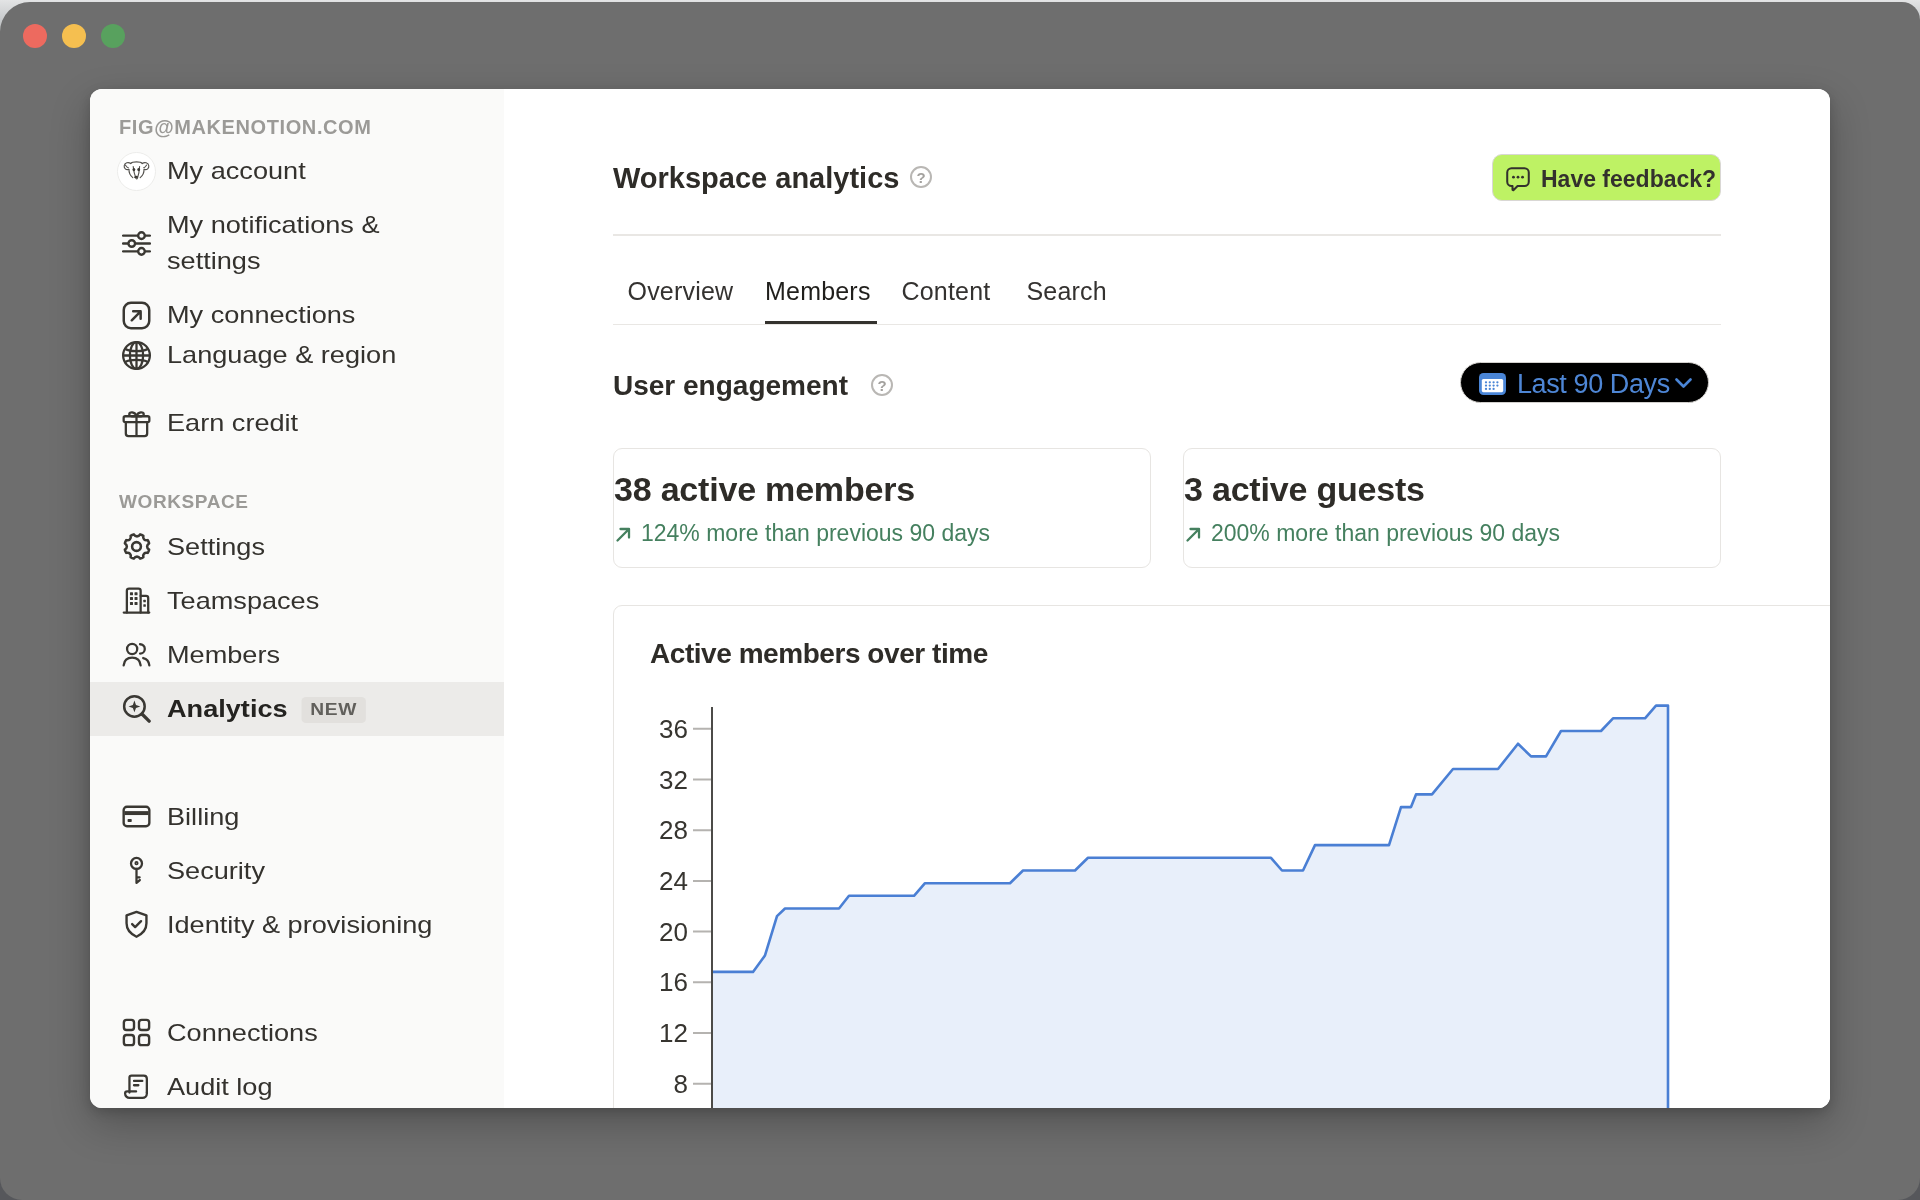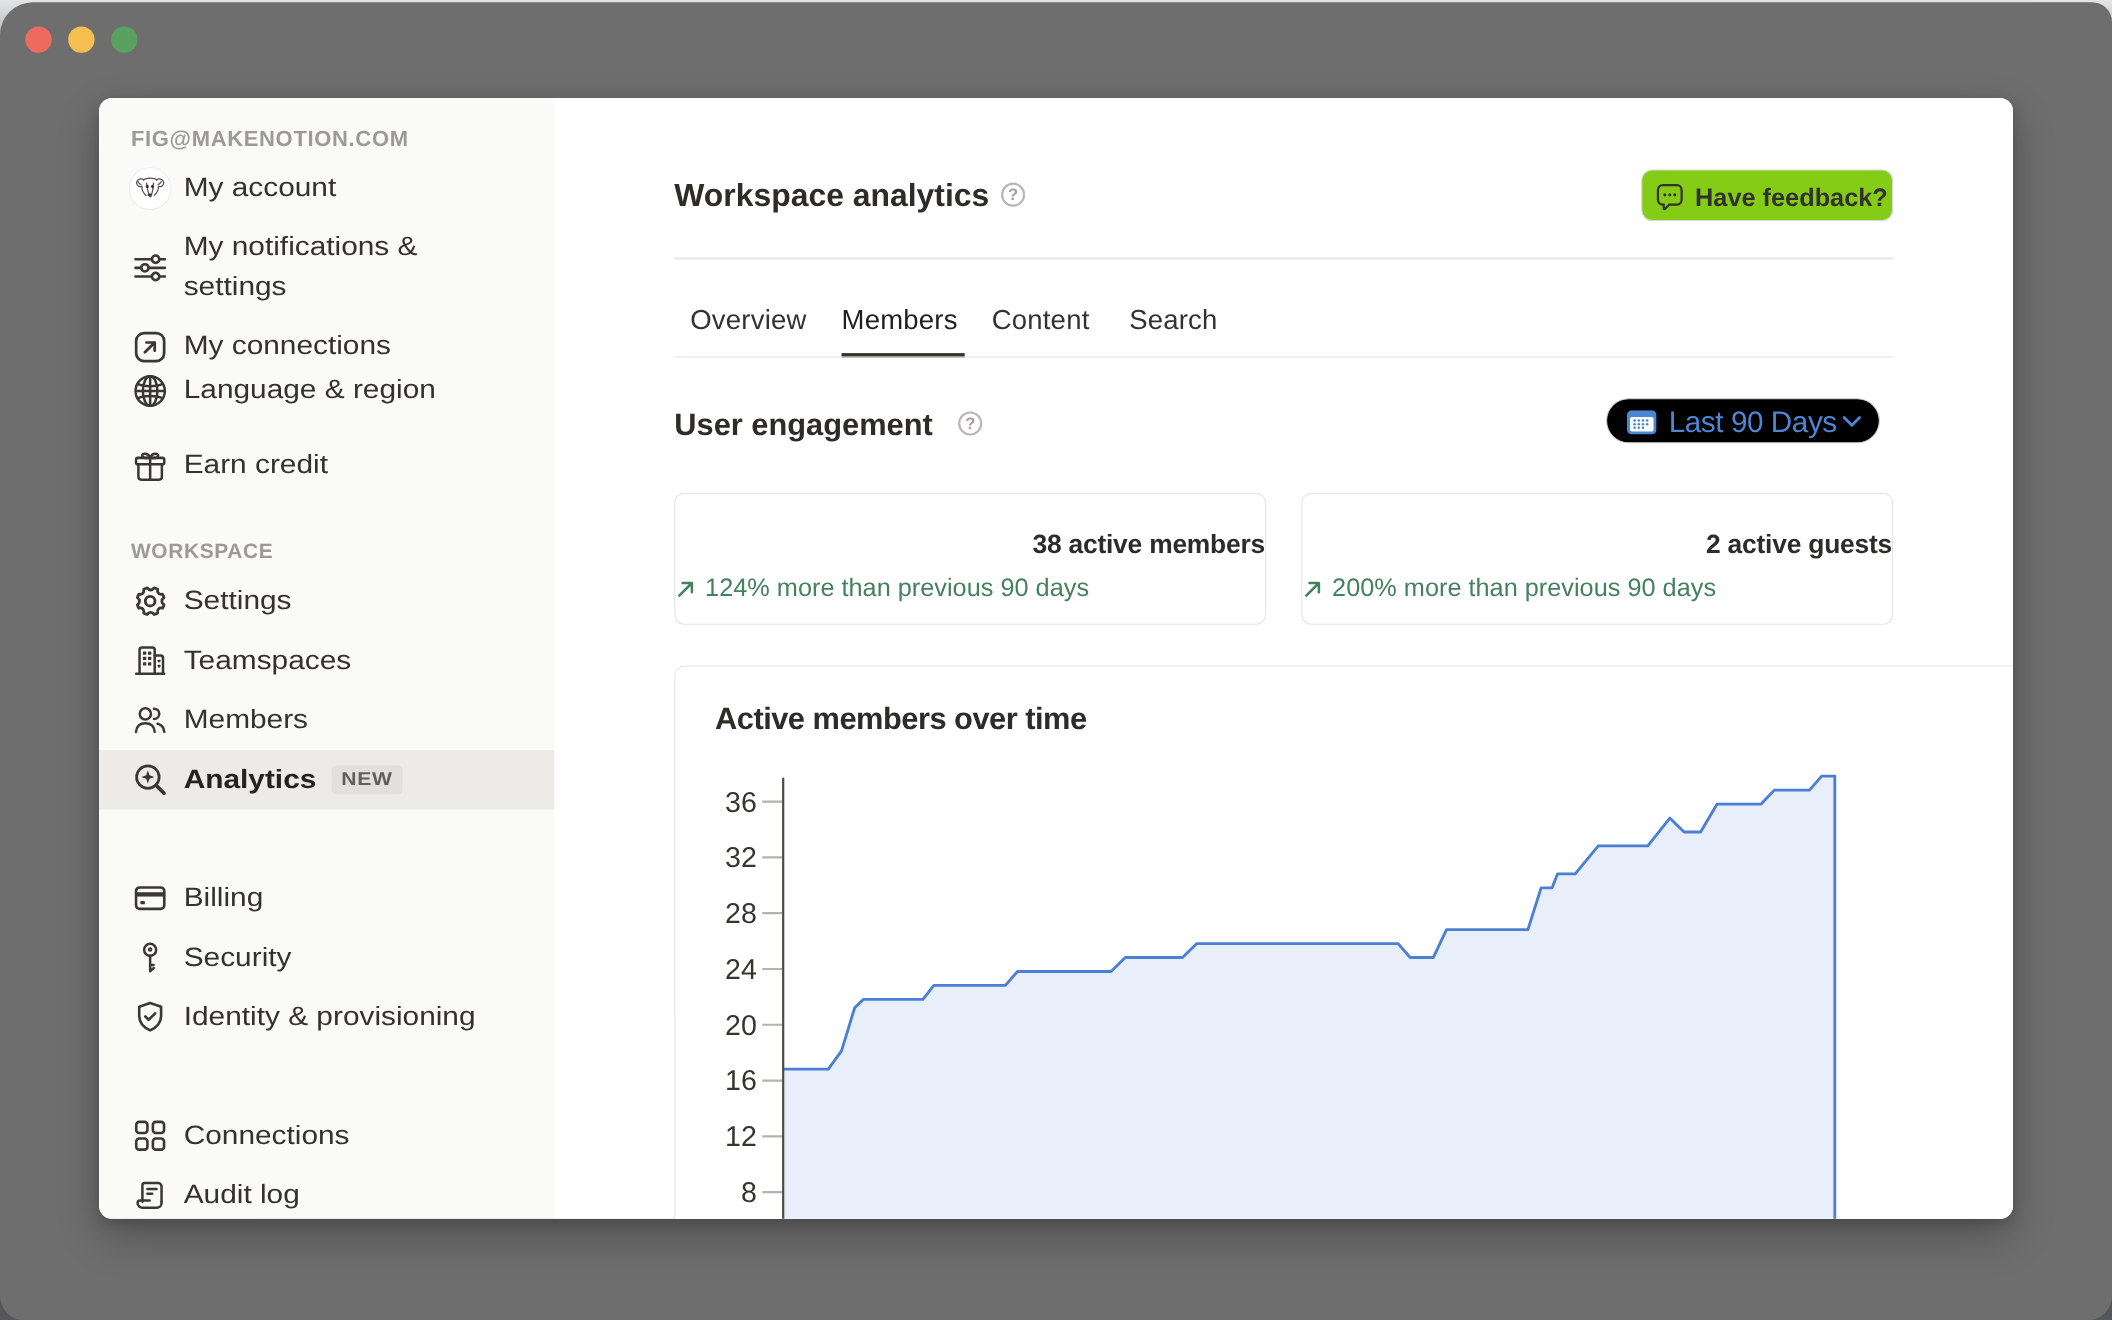--- a/index.html
+++ b/index.html
@@ -24,32 +24,32 @@
   .row.sel { background:#ecebe9; }
   .row.sel .tx { font-weight:700; color:#242320; }
   .badge { display:inline-block; background:#e2e0dd; color:#615f5b; font-size:17px; font-weight:700; letter-spacing:0.6px; border-radius:4px; padding:3px 8px 3px 8px; margin-left:12px; vertical-align:2px; }
   .seclabel { position:absolute; left:29px; font-size:19px; font-weight:700; color:#9b9a97; letter-spacing:0.6px; }
 
   
   .main { position:absolute; left:414px; top:0; right:0; bottom:0; background:#fff; }
   .content { position:absolute; left:109px; top:0; width:1108px; height:100%; }
   h1.pagetitle { position:absolute; left:0; top:73px; font-size:29px; font-weight:700; color:#2e2c28; letter-spacing:0px; }
   .help { position:absolute; width:22px; height:22px; border:2px solid #b9b7b4; border-radius:50%; color:#a3a19e; font-size:15px; font-weight:700; text-align:center; line-height:19px; }
-  .fbbtn { position:absolute; right:0; top:65px; width:229px; height:47px; border:1.5px solid #d9d7d4; border-radius:10px; background:#84cc16; }
+  .fbbtn { position:absolute; right:0; top:65px; width:229px; height:47px; border:1.5px solid #d9d7d4; border-radius:10px; background:#bef264; }
   .fbbtn span { position:absolute; left:48px; top:11px; font-size:23px; font-weight:700; color:#33312d; }
   .divider { position:absolute; left:0; width:1108px; height:1.5px; background:#e9e7e4; }
   .tab { position:absolute; top:188px; font-size:25px; letter-spacing:0.2px; color:#343230; }
   .tab.active { color:#201f1c; }
   .underline { position:absolute; left:152px; top:232px; width:112px; height:3.5px; background:#34322e; }
   h2.secttitle { position:absolute; left:0; top:281px; font-size:28px; font-weight:700; color:#2e2c28; }
   .pill { position:absolute; right:12px; top:273px; width:249px; height:41px; border:1.5px solid #d2d0cd; border-radius:21px; background:#000000; }
   .pill .ptx { position:absolute; left:56px; top:5.5px; font-size:27px; letter-spacing:-0.4px; color:#4e86d5; }
 
   .card { position:absolute; top:359px; width:538px; height:120px; border:1.5px solid #e7e5e2; border-radius:9px; background:#fff; }
-  .card .ct { margin-top:33px; text-align:right; font-size:24px; letter-spacing:-0.2px; font-weight:700; color:#2e2c28; }
+  .card .ct { margin-top:21px; text-align:left; font-size:34px; letter-spacing:-0.2px; font-weight:700; color:#2e2c28; }
   .card .cg { margin-top:11px; text-align:left; font-size:23px; color:#45805f; }
   .card .cg svg { vertical-align:-3px; margin-right:8px; }
 
   .chartcard { position:absolute; left:0; top:516px; width:1260px; height:520px; border:1.5px solid #e7e5e2; border-radius:9px; background:#fff; }
   .chartcard h3 { position:absolute; left:36px; top:32px; font-size:28px; letter-spacing:-0.45px; font-weight:700; color:#2e2c28; }
 </style>
 </head>
 <body>
   <div class="lightstrip"></div>
   <div class="frame"></div>
@@ -247,21 +247,21 @@
             <path d="M1.5 1.5 L8.5 8.5 L15.5 1.5"></path>
           </svg>
         </div>
         <div class="card" style="left:0;">
           <div class="ct">38 active members</div>
           <div class="cg"><svg width="19" height="19" viewBox="0 0 19 19" fill="none" stroke="#45805f" stroke-width="2.3" stroke-linecap="round" stroke-linejoin="round">
               <path d="M3.5 15.5 L15 4 M6.5 4 H15 V12.5"></path>
             </svg>124% more than previous 90 days</div>
         </div>
         <div class="card" style="left:570px;">
-          <div class="ct">2 active guests</div>
+          <div class="ct">3 active guests</div>
           <div class="cg"><svg width="19" height="19" viewBox="0 0 19 19" fill="none" stroke="#45805f" stroke-width="2.3" stroke-linecap="round" stroke-linejoin="round">
               <path d="M3.5 15.5 L15 4 M6.5 4 H15 V12.5"></path>
             </svg>200% more than previous 90 days</div>
         </div>
         <div class="chartcard">
           <h3>Active members over time</h3>
           <svg style="position:absolute;left:0;top:0;" width="1108" height="520" viewBox="0 0 1108 520">
             <path d="M98 365.9 L139 365.9 L151 349.4 L163 310.1 L171 302.5 L225 302.5 L235 289.8 L300 289.8 L311 277.2 L396 277.2 L409 264.5 L461 264.5 L474 251.8 L657 251.8 L668 264.5 L689 264.5 L701 239.1 L775 239.1 L787 201.1 L797 201.1 L802 188.4 L818 188.4 L839 163 L884 163 L904 137.7 L917 150.4 L932 150.4 L947 125 L987 125 L999 112.3 L1031 112.3 L1042 99.6 L1054 99.6 L1054 520 L98 520 Z" fill="#e8effa"></path>
             <path d="M98 365.9 L139 365.9 L151 349.4 L163 310.1 L171 302.5 L225 302.5 L235 289.8 L300 289.8 L311 277.2 L396 277.2 L409 264.5 L461 264.5 L474 251.8 L657 251.8 L668 264.5 L689 264.5 L701 239.1 L775 239.1 L787 201.1 L797 201.1 L802 188.4 L818 188.4 L839 163 L884 163 L904 137.7 L917 150.4 L932 150.4 L947 125 L987 125 L999 112.3 L1031 112.3 L1042 99.6 L1054 99.6 L1054 520" fill="none" stroke="#4a7fd4" stroke-width="2.6" stroke-linejoin="round"></path>
             <g stroke="#b5b3b0" stroke-width="2">

